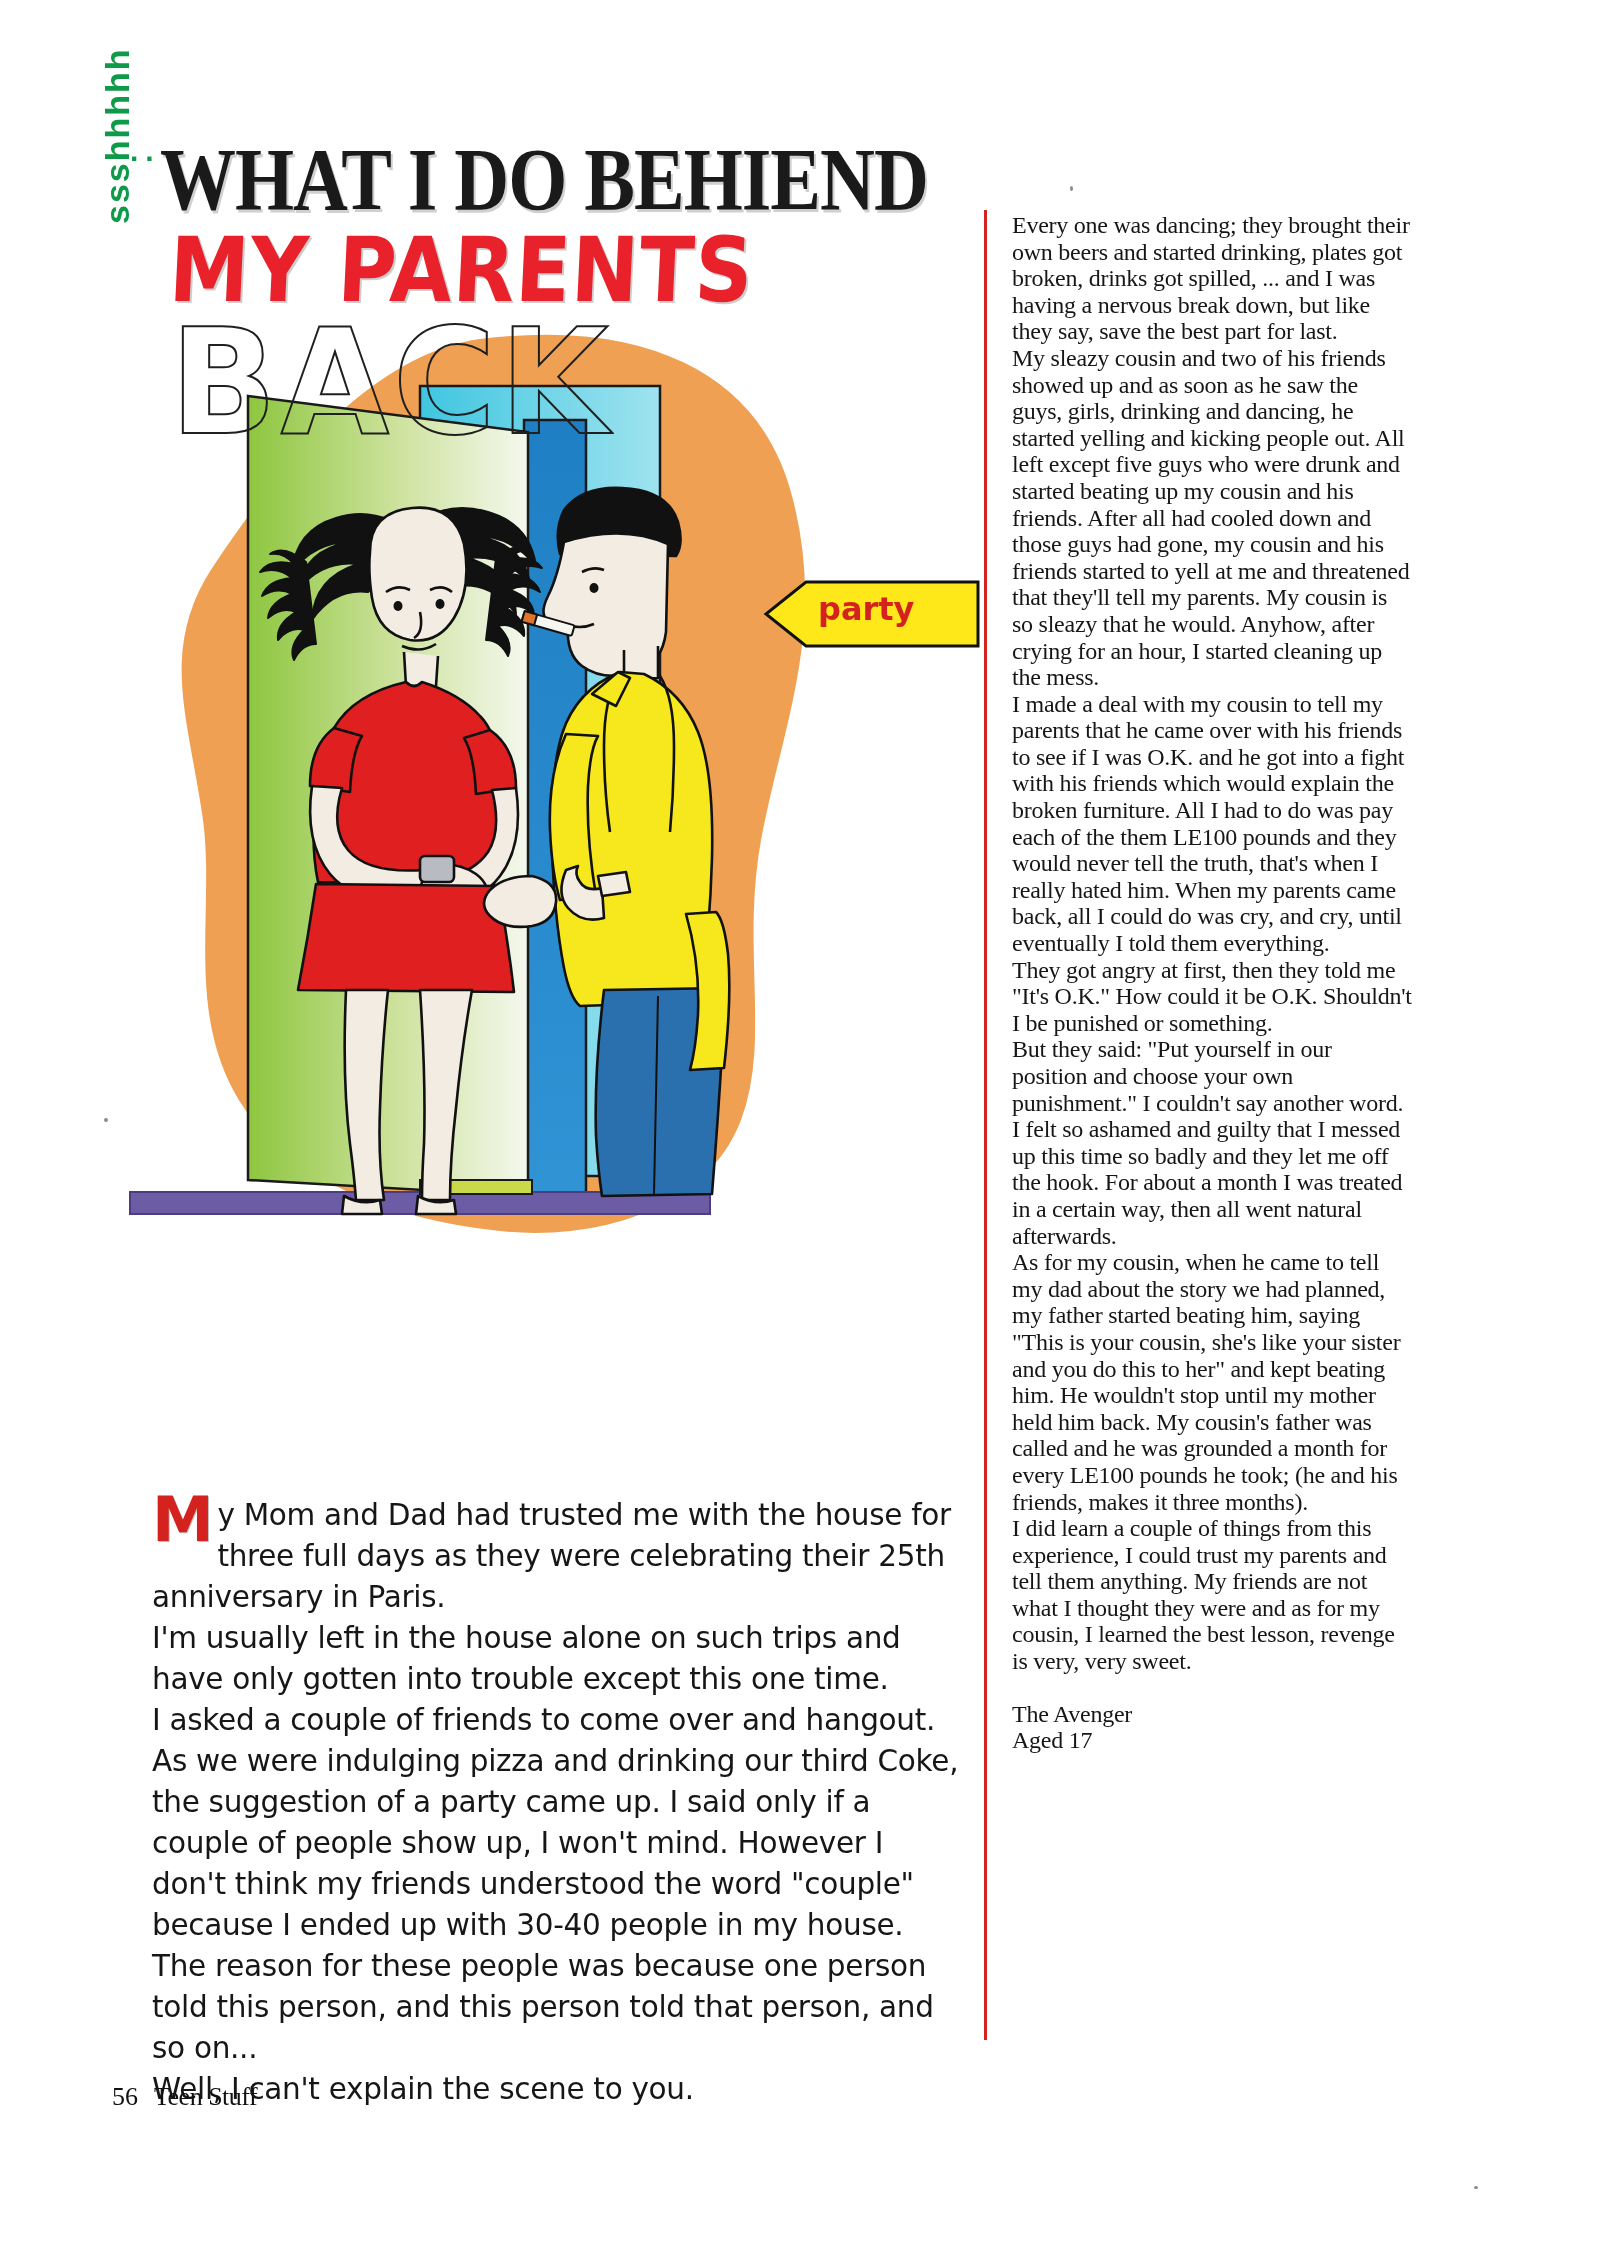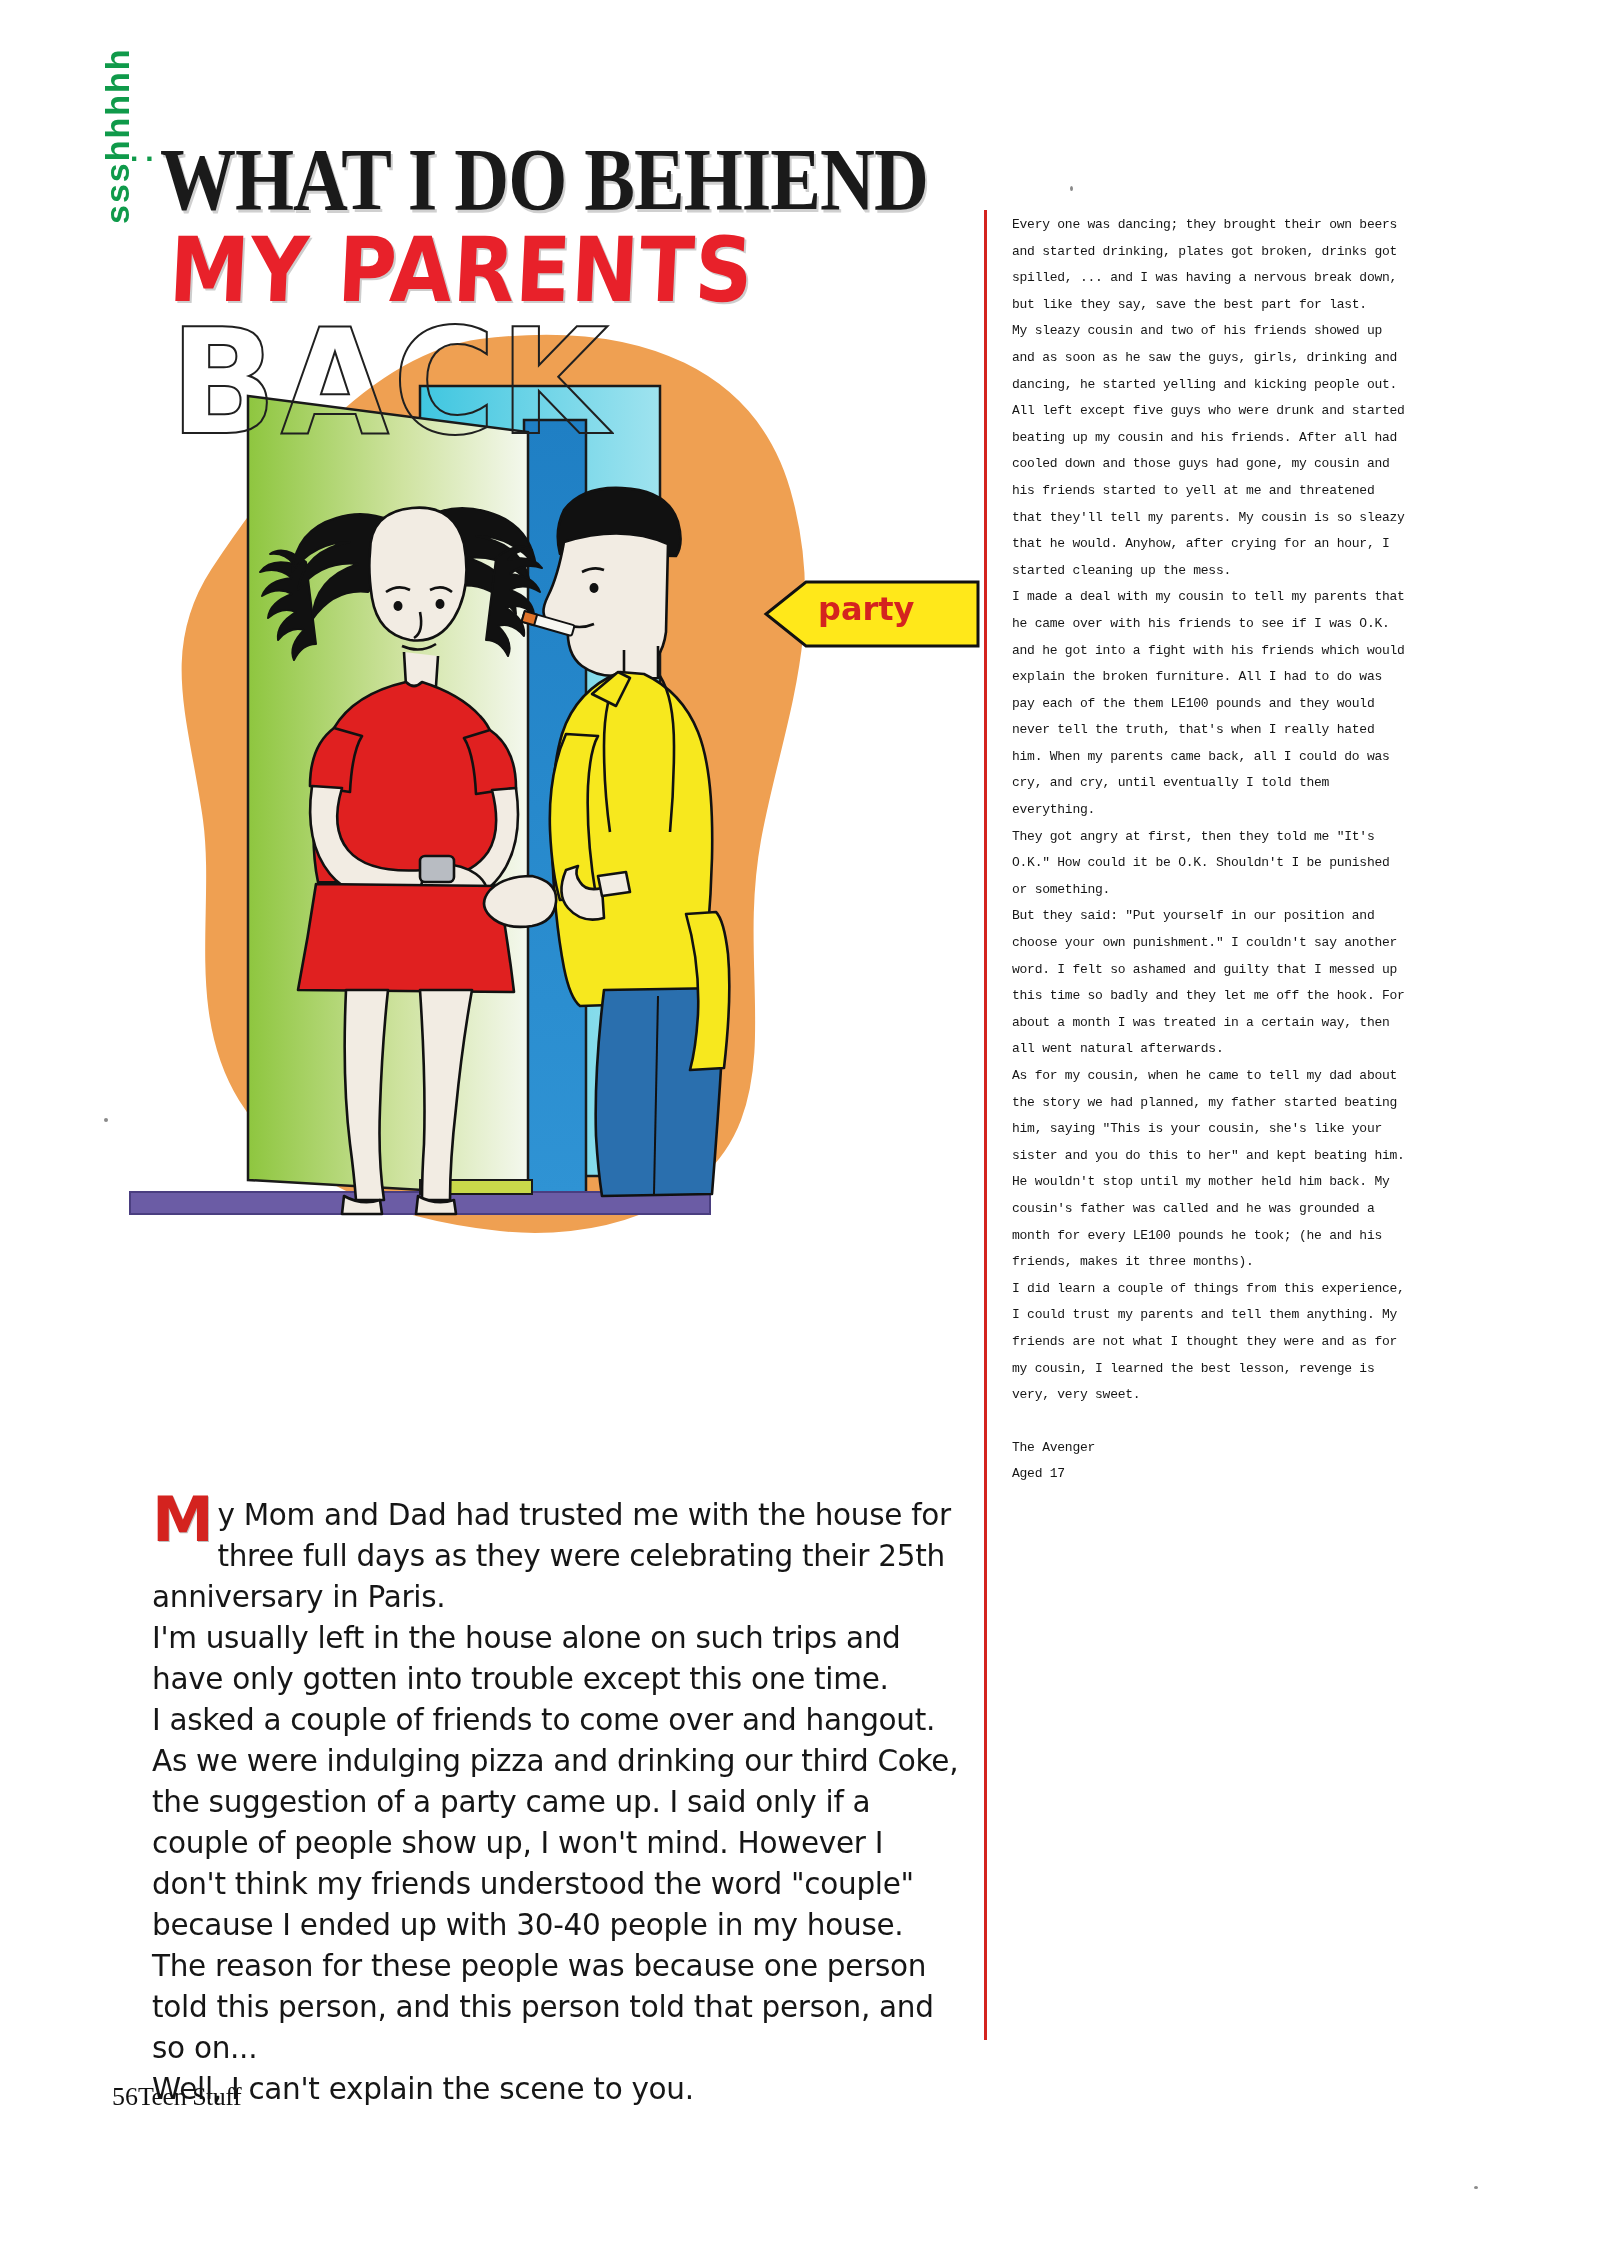--- a/index.html
+++ b/index.html
@@ -156,38 +156,38 @@
     width: 3px;
     height: 1830px;
     background: #d4231f;
   }
 
   .col-right {
     position: absolute;
     left: 1012px;
     top: 212px;
     width: 400px;
-    font-family: Liberation Mono, monospace;
-    font-size: 13px;
+    font-family: Liberation Serif, serif;
+    font-size: 24px;
     line-height: 26.6px;
     color: #161616;
     letter-spacing: -0.25px;
   }
   .col-right p { margin: 0; }
   .signature { margin-top: 26px !important; }
 
   .footer {
     position: absolute;
     left: 112px;
     top: 2082px;
     font-family: "Liberation Serif", serif;
     font-size: 26px;
     color: #111;
   }
-  .footer .pg { margin-right: 0; }
+  .footer .pg { margin-right: 16px; }
   .footer .mag { font-weight: normal; letter-spacing: -0.5px; }
 
   .speck { position:absolute; background:#8a8a8a; border-radius:50%; }
 </style>
 </head>
 <body>
 
 <div class="page">
 
   <div class="title-block">

